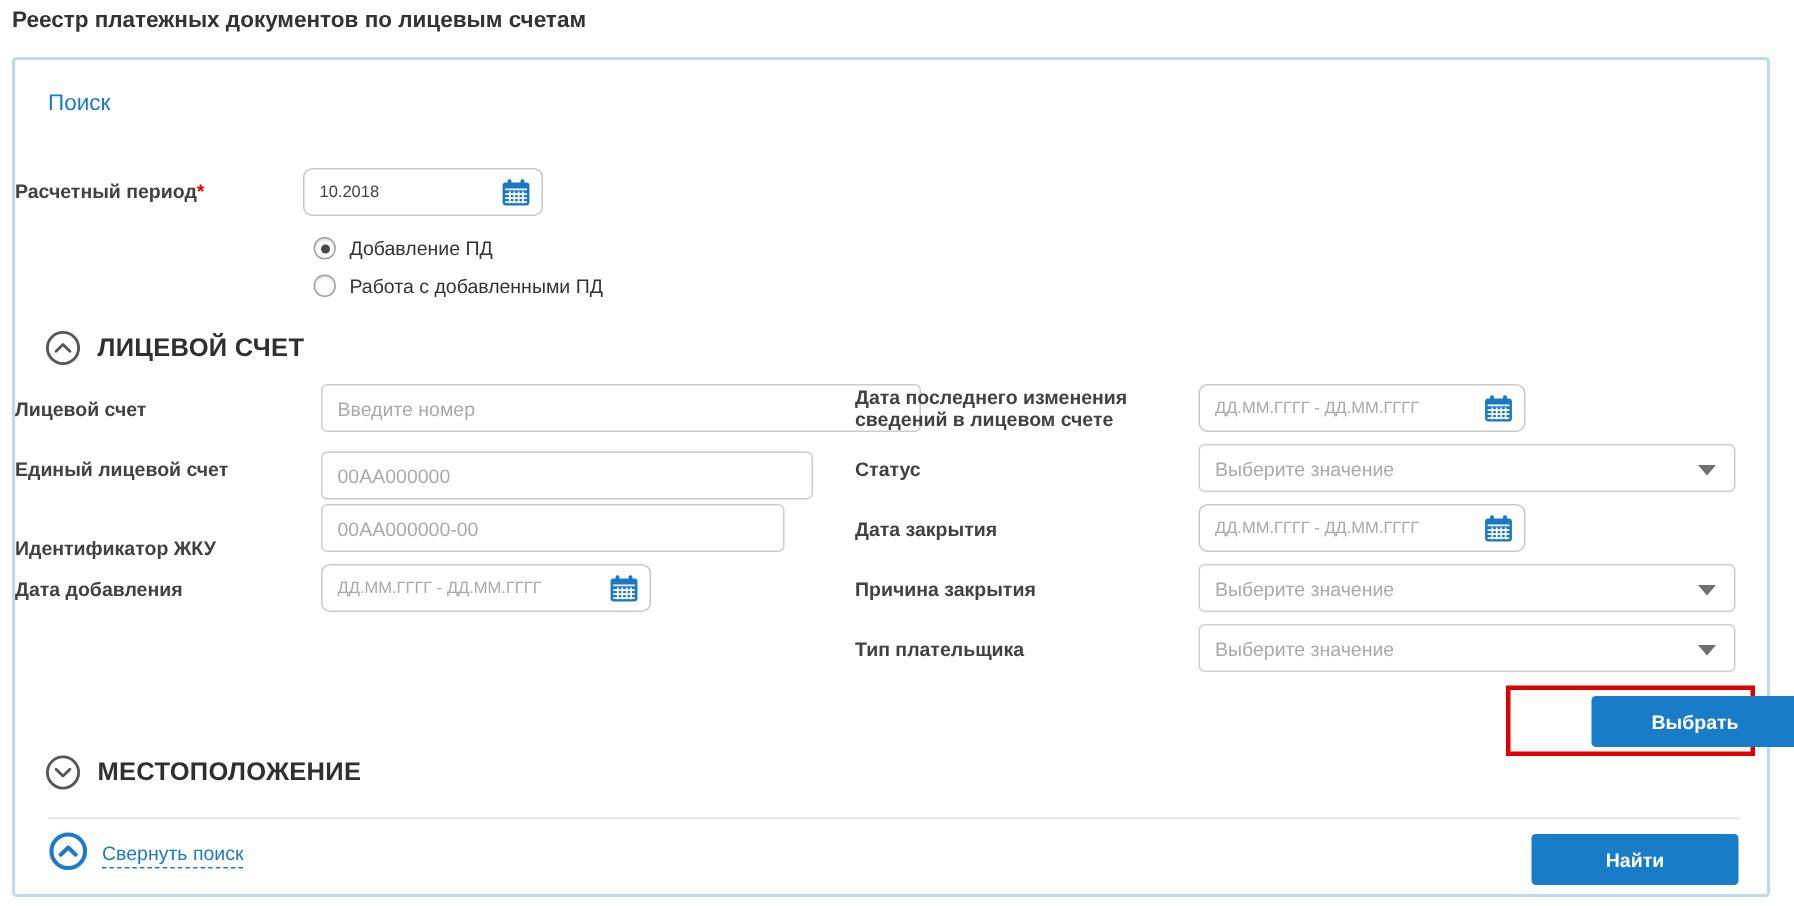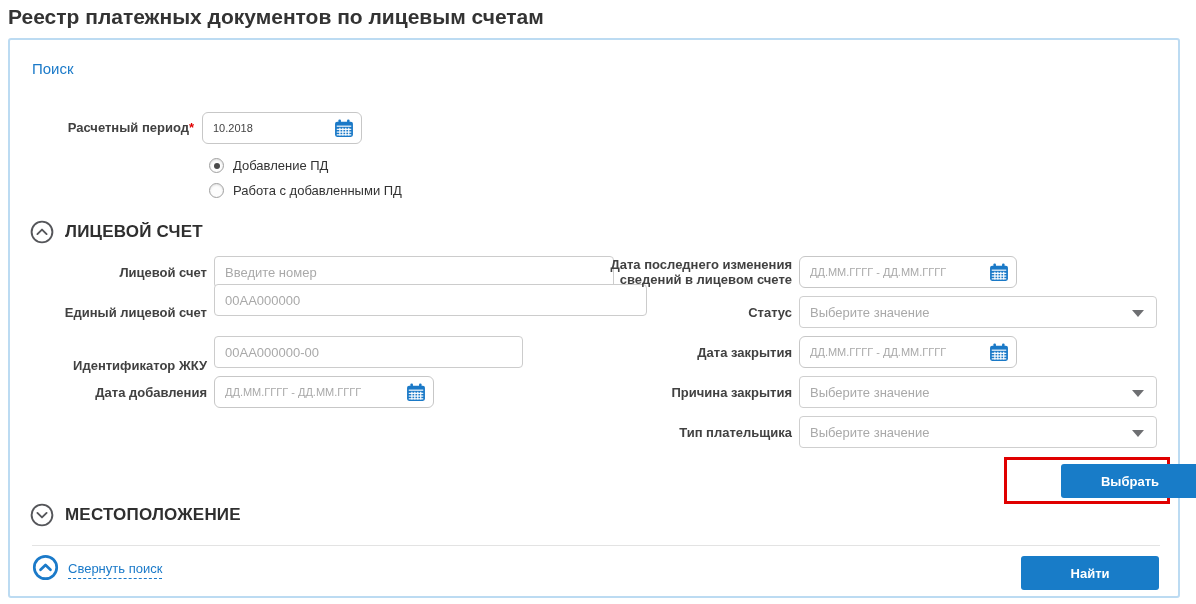--- a/index.html
+++ b/index.html
@@ -1,26 +1,26 @@
 <!DOCTYPE html>
 <html><head>
 <meta charset="utf-8">
 <style>
   * { margin:0; padding:0; box-sizing:border-box; }
   html,body { width:1196px; height:604px; background:#fff; font-family:"Liberation Sans", sans-serif; }
   .stage { position:relative; width:1196px; height:604px; overflow:hidden; background:#fff; }
 
-  .page-title { position:absolute; left:8px; top:5px; font-size:21px; font-weight:700; color:#333; }
+  .page-title { position:absolute; left:8px; top:5px; font-size:15px; font-weight:700; color:#333; }
 
   .panel { position:absolute; left:8px; top:38px; width:1172px; height:560px;
            background:#fff; border:2px solid #bcdbf2; border-radius:3px; }
 
   .panel-title { position:absolute; left:22px; top:20px; font-size:15px; font-weight:500; color:#1b7ac9; cursor:pointer; }
 
-  .field-label { position:absolute; font-size:13px; font-weight:700; color:#414141; text-align:right; line-height:15px; }
+  .field-label { position:absolute; font-size:13px; font-weight:700; color:#414141; text-align:left; line-height:15px; }
   .req { color:#e00000; font-weight:700; }
 
   .text-input { position:absolute; height:32px; border:1px solid #ccc; border-radius:4px;
                 padding:0 10px; font-family:"Liberation Sans",sans-serif; font-size:13px; color:#444; background:#fff; outline:none; }
   .text-input::placeholder { color:#a9a9a9; opacity:1; }
 
   .date-wrap { position:absolute; height:32px; border:1px solid #c7c7c7; border-radius:6px; background:#fff; }
   .date-wrap input { position:absolute; left:0; top:0; width:100%; height:100%; border:none; background:transparent;
                      padding:0 34px 0 10px; font-family:"Liberation Sans",sans-serif; font-size:11px; color:#444; outline:none; border-radius:6px; }
   .date-wrap input::placeholder { color:#a9a9a9; opacity:1; }
@@ -98,21 +98,21 @@
           <circle cx="12" cy="12" r="10.4" fill="none" stroke="#55565a" stroke-width="1.9"></circle>
           <path d="M7.4 14.1 L12 9.6 L16.6 14.1" fill="none" stroke="#55565a" stroke-width="1.9" stroke-linecap="round" stroke-linejoin="round"></path>
         </svg>
       <span class="section-title">ЛИЦЕВОЙ СЧЕТ</span>
     </div>
 
     <div class="field-label" style="left:0;top:225px;width:197px;">Лицевой счет</div>
     <input class="text-input" style="left: 204px; top: 216px; width: 400px;" placeholder="Введите номер">
 
     <div class="field-label" style="left:0;top:265px;width:197px;">Единый лицевой счет</div>
-    <input class="text-input" style="left: 204px; top: 244px; width: 433px;" placeholder="00АА000000">
+    <input class="text-input" style="left: 204px; top: 261px; width: 328px;" placeholder="00АА000000">
 
     <div class="field-label" style="left:0;top:318px;width:197px;">Идентификатор ЖКУ</div>
     <input class="text-input" style="left: 204px; top: 296px; width: 309px;" placeholder="00АА000000-00">
 
     <div class="field-label" style="left:0;top:345px;width:197px;">Дата добавления</div>
     <div class="date-wrap" style="left:204px;top:336px;width:220px;">
       <input placeholder="ДД.ММ.ГГГГ - ДД.ММ.ГГГГ" style="">
       <span class="cal-btn">
         <svg width="20" height="19" viewBox="0 0 19 18">
             <rect x="1" y="2.5" width="17" height="14.5" rx="2" fill="#1a79c7"></rect>

